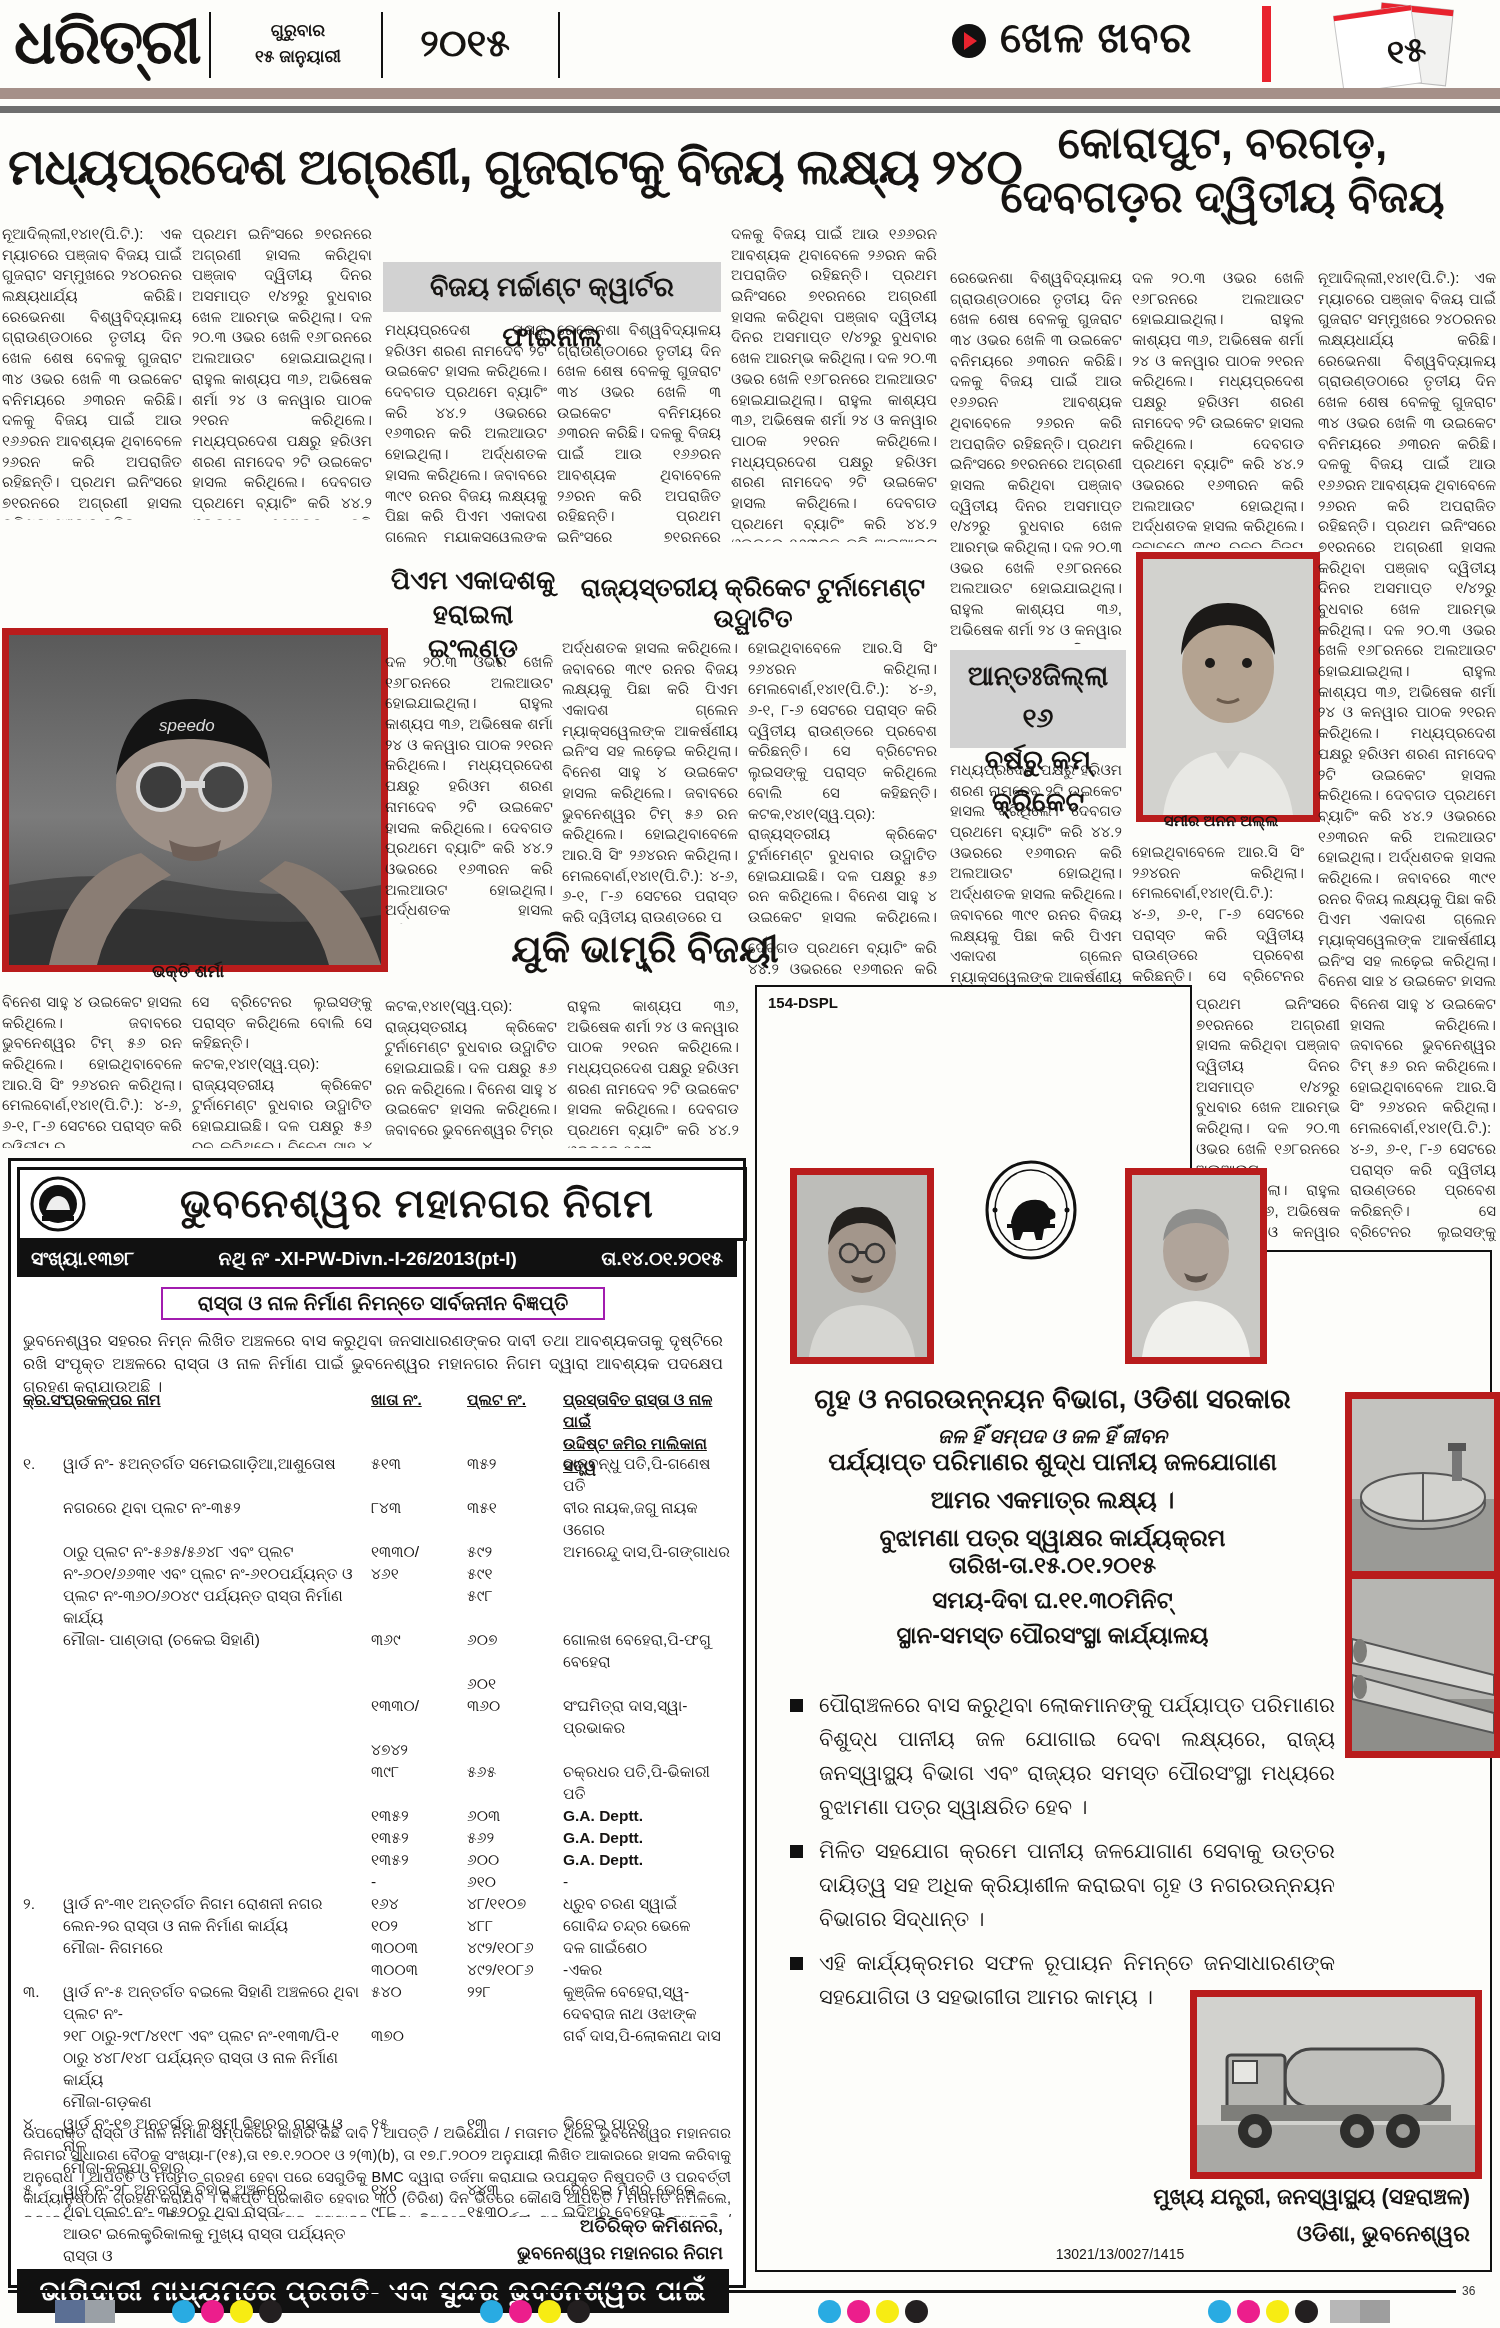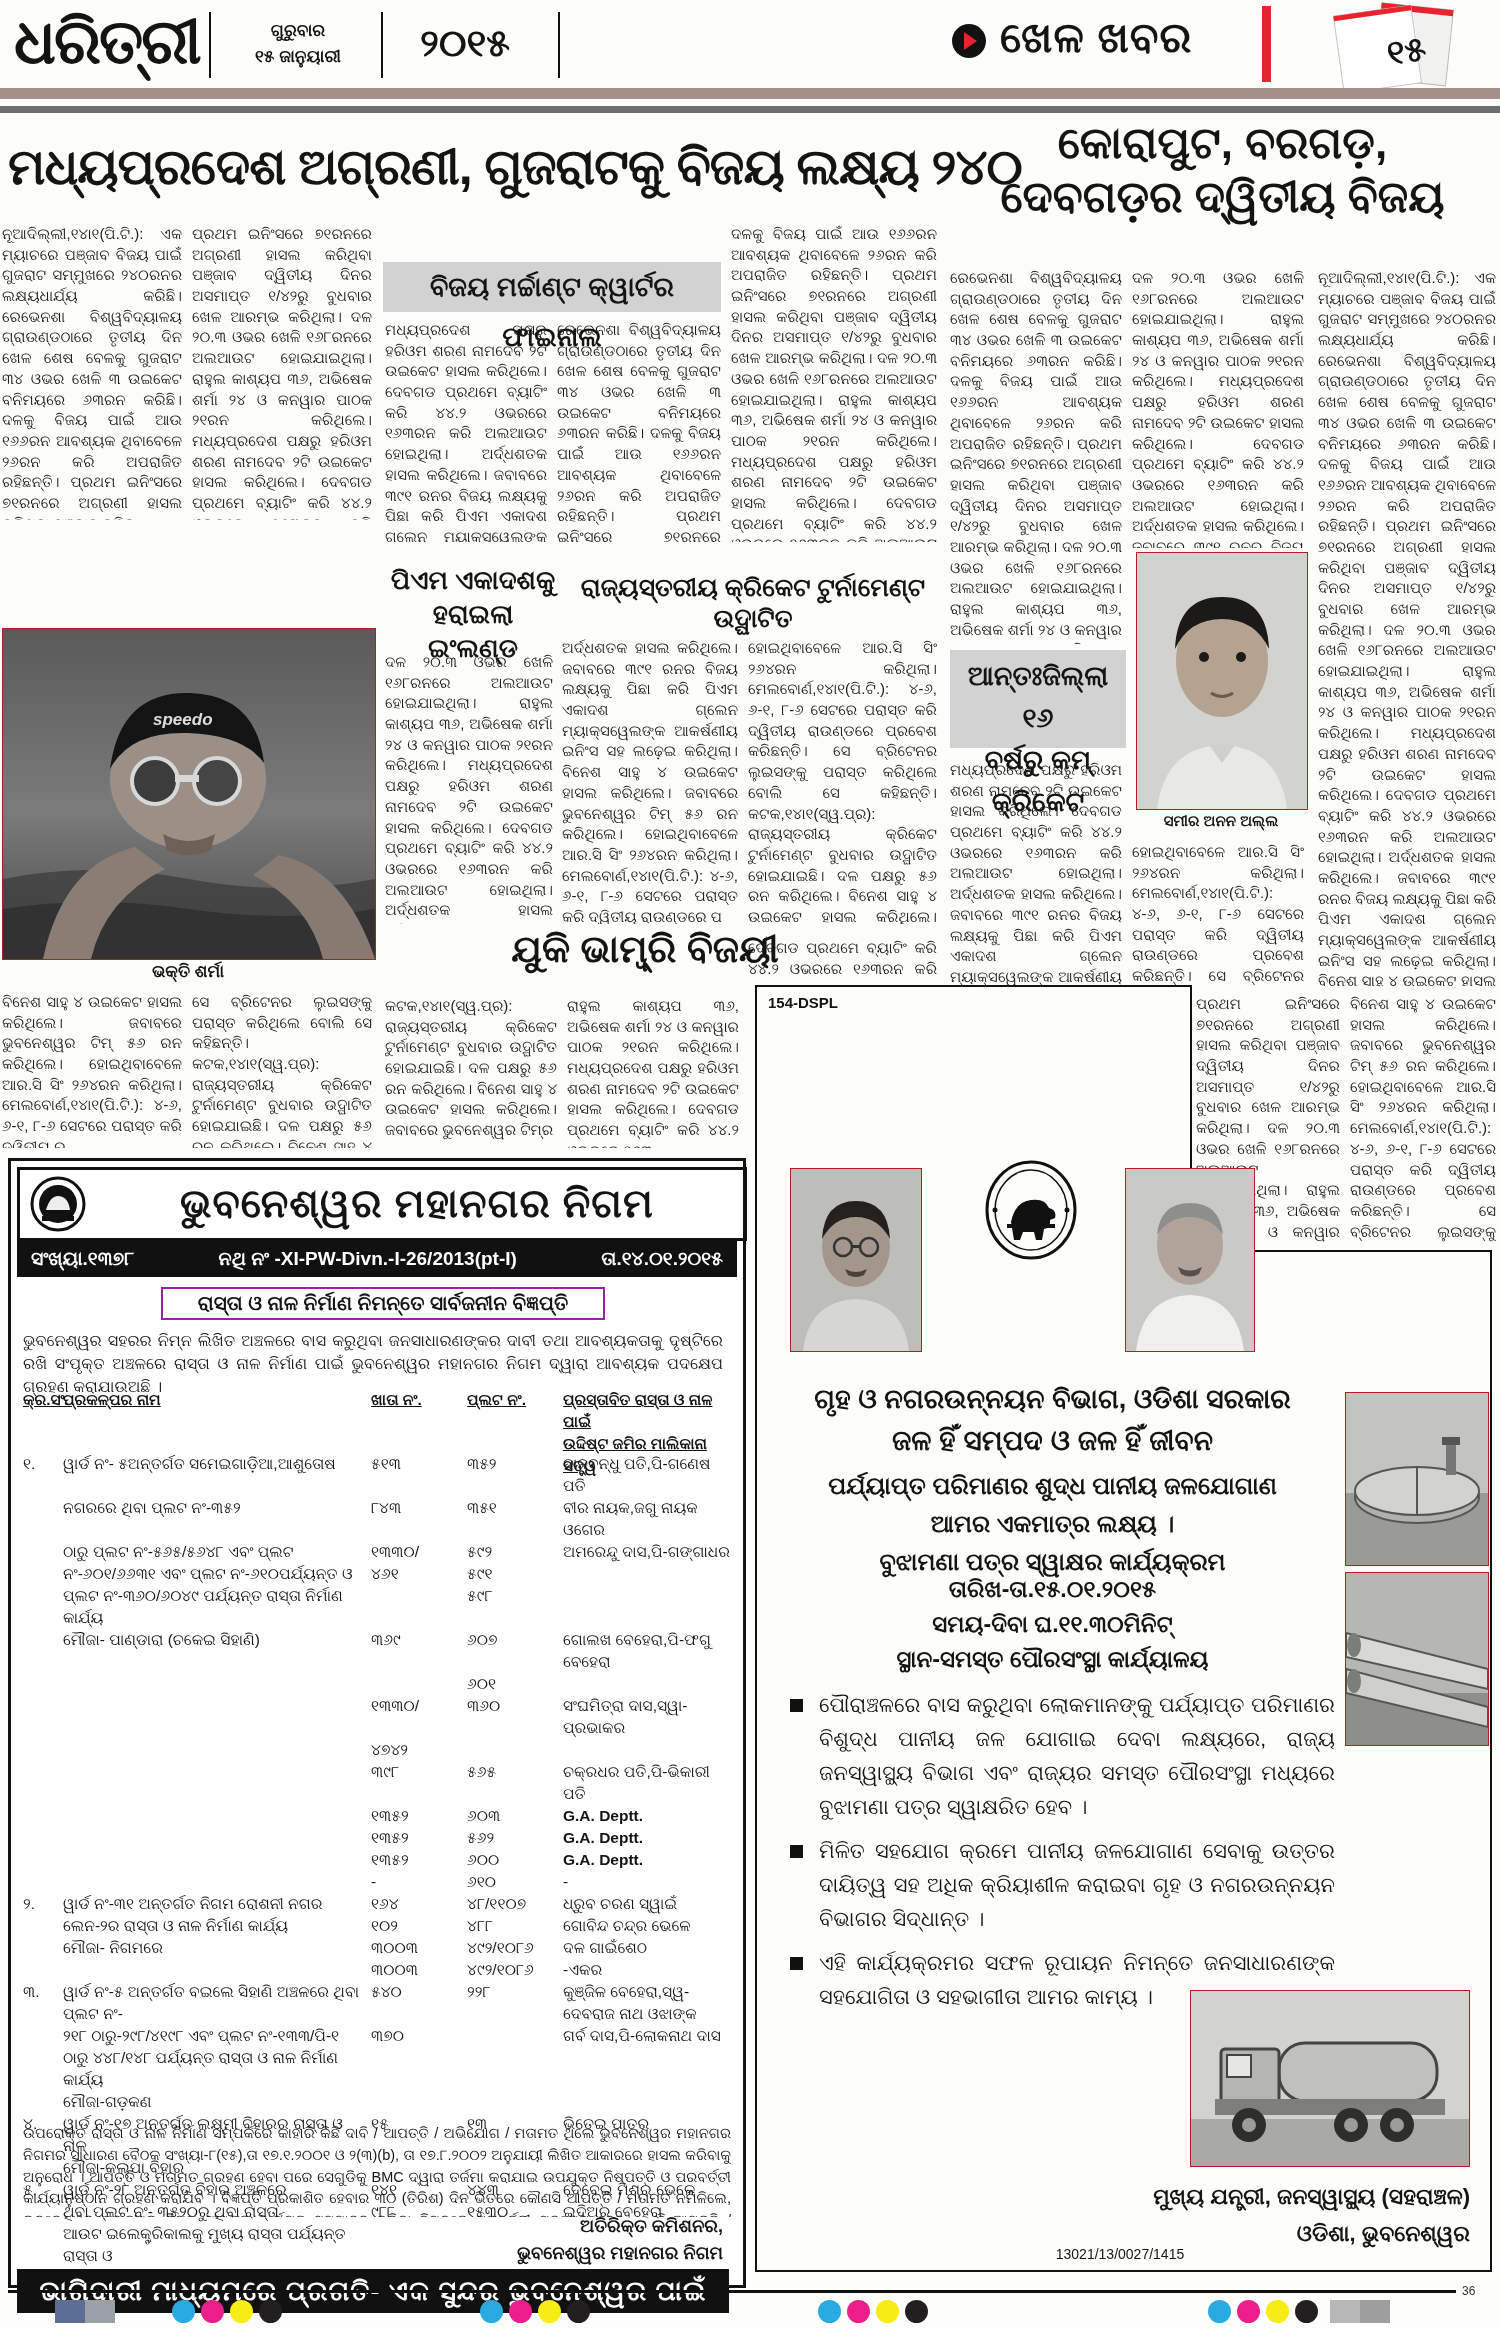--- a/index.html
+++ b/index.html
@@ -19,21 +19,21 @@
   .band-taupe{background:#a59089;}
   .band-gray{background:#6e6e6e;}
   
   .hl-main{font-size:50px;font-weight:900;white-space:nowrap;letter-spacing:-1px;}
   .hl-right{font-size:44px;font-weight:900;text-align:center;line-height:1.22;}
   .subhead-gray{background:#d2d2d2;font-weight:900;text-align:center;}
   .subhead{font-weight:900;text-align:center;}
   
   .news-col{font-size:15px;line-height:1.38;text-align:justify;overflow:hidden;word-break:break-word;color:#1d1b19;}
   .caption{font-weight:700;text-align:center;}
-  .photo-frame{border:1px solid #b91c1c;background:#4d7c0f;overflow:hidden;font-weight:bold;}
+  .photo-frame{border:7px solid #b91c1c;background:#4d7c0f;overflow:hidden;}
   
   .tender-box{border:3px solid #111;background:#fff;}
   .tender-head{border:3px solid #111;display:flex;align-items:center;gap:14px;padding:0 10px;}
   .tender-head .org{font-size:40px;font-weight:900;flex:1;text-align:center;letter-spacing:1px;}
   .tender-black{background:#111;color:#fff;display:flex;align-items:center;justify-content:space-between;
         padding:0 14px;font-size:19px;font-weight:700;}
   .tender-title{border:2px solid #a21caf;font-size:20px;font-weight:900;text-align:center;padding:3px 10px;}
   .tender-intro{font-size:16px;line-height:1.45;text-align:justify;}
   .t-line{display:grid;grid-template-columns:36px 304px 92px 92px 1fr;column-gap:4px;font-size:15.5px;line-height:22px;}
   .t-head{font-weight:700;text-decoration:underline;}
@@ -442,21 +442,21 @@
       <rect width="128" height="182" fill="#c9c9c5"></rect>
       <ellipse cx="64" cy="76" rx="33" ry="40" fill="#b0a49a"></ellipse>
       <path d="M31 66 q3 -32 33 -32 q30 0 33 32 q-12 -18 -33 -18 q-21 0 -33 18z" fill="#8e8e8c"></path>
       <path d="M52 98 q12 7 24 0 l-3 7 q-9 5 -18 0 z" fill="#5a5048"></path>
       <path d="M10 182 q7 -54 54 -56 q47 2 54 56 z" fill="#f0f0ec"></path>
     </svg>
   </div>
 
   <div class="abs" style="left:765px;top:1384px;width:575px;">
     <div class="ad-line" style="font-size:27px;margin-bottom:10px;">ଗୃହ ଓ ନଗରଉନ୍ନୟନ ବିଭାଗ, ଓଡିଶା ସରକାର</div>
-    <div class="ad-line" style="font-size:28px;margin-bottom:14px;">ଜଳ ହିଁ ସମ୍ପଦ ଓ ଜଳ ହିଁ ଜୀବନ</div>
+    <div class="ad-line" style="font-size:20px;font-style:italic;">ଜଳ ହିଁ ସମ୍ପଦ ଓ ଜଳ ହିଁ ଜୀବନ</div>
     <div class="ad-line" style="font-size:24px;margin-bottom:10px;">ପର୍ଯ୍ୟାପ୍ତ ପରିମାଣର ଶୁଦ୍ଧ ପାନୀୟ ଜଳଯୋଗାଣ</div>
     <div class="ad-line" style="font-size:24px;margin-bottom:10px;">ଆମର ଏକମାତ୍ର ଲକ୍ଷ୍ୟ ।</div>
     <div class="ad-line" style="font-size:24px;">ବୁଝାମଣା ପତ୍ର ସ୍ୱାକ୍ଷର କାର୍ଯ୍ୟକ୍ରମ</div>
     <div class="ad-line" style="font-size:23px;margin-bottom:8px;">ତାରିଖ-ତା.୧୫.୦୧.୨୦୧୫</div>
     <div class="ad-line" style="font-size:23px;margin-bottom:8px;">ସମୟ-ଦିବା ଘ.୧୧.୩୦ମିନିଟ୍</div>
     <div class="ad-line" style="font-size:23px;">ସ୍ଥାନ-ସମସ୍ତ ପୌରସଂସ୍ଥା କାର୍ଯ୍ୟାଳୟ</div>
   </div>
 
   <div class="abs photo-frame" style="left:1345px;top:1392px;width:142px;height:172px;">
     <svg width="142" height="172" viewBox="0 0 142 172">

